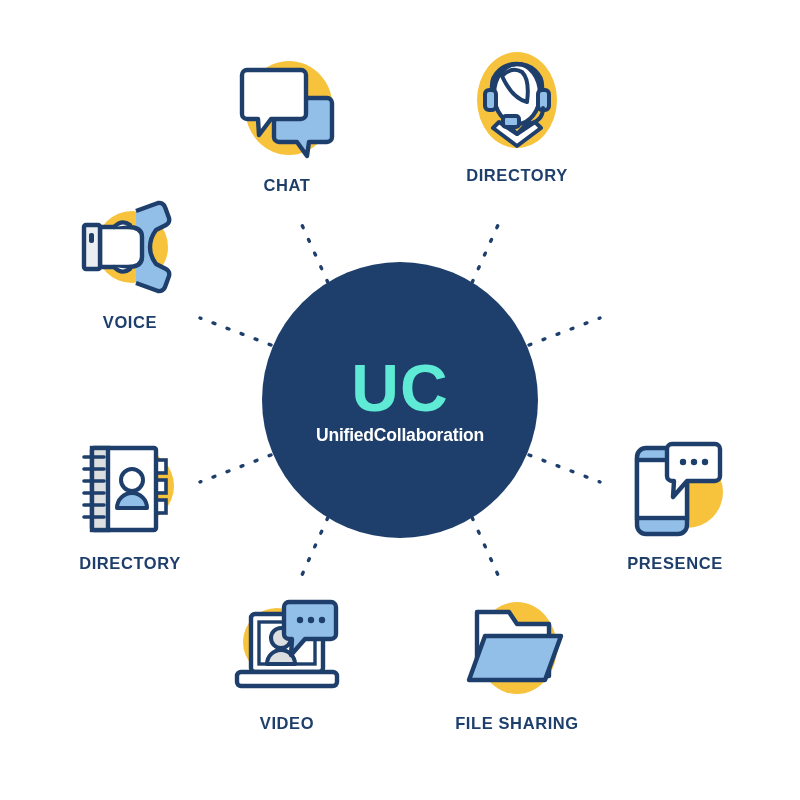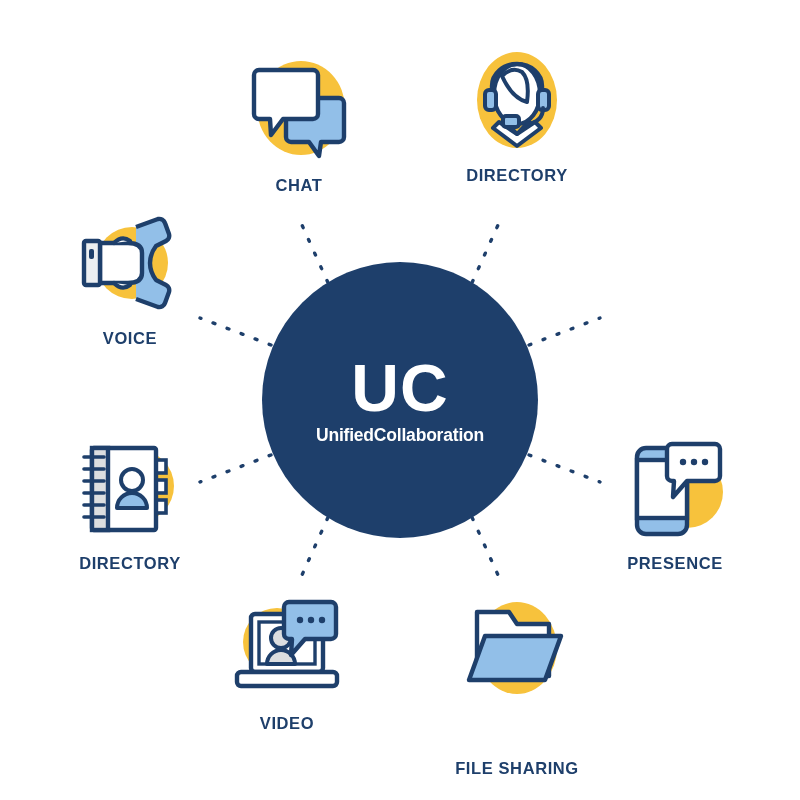--- a/index.html
+++ b/index.html
@@ -36,21 +36,21 @@
     height: 276px;
     border-radius: 50%;
     background: #1e3f6b;
     display: flex;
     flex-direction: column;
     align-items: center;
     justify-content: center;
     z-index: 3;
   }
   .hub-acronym {
-    color: #ffffff;
+    color: #5eead4;
     font-size: 66px;
     font-weight: bold;
     line-height: 1;
     letter-spacing: 1px;
     margin-bottom: 4px;
     text-align: center;
   }
   .hub-subtitle {
     color: #ffffff;
     font-size: 17.5px;
@@ -81,28 +81,28 @@
     margin-top: 4px;
     color: #1e3f6b;
     font-size: 16.5px;
     font-weight: bold;
     letter-spacing: 0.6px;
     white-space: nowrap;
     text-align: center;
   }
 
   
-  .n-chat     { left: 219px; top:  52px; justify-content: space-between; }
+  .n-chat     { left: 207px; top:  52px; justify-content: space-between; }
   .n-presence { left: 437px; top:  42px; }
   .n-email    { left: 589px; top: 205px; }
   .n-mobility { left: 595px; top: 430px; }
-  .n-filesharing { left: 437px; top: 590px; gap: 45px; }
+  .n-filesharing { left: 437px; top: 590px; }
   .n-video    { left: 207px; top: 590px; }
   .n-directory{ left:  50px; top: 430px; }
-  .n-voice    { left:  50px; top: 205px; }
+  .n-voice    { left:  50px; top: 189px; }
 </style>
 </head>
 <body>
 
 <div id="stage">
 
   <svg id="connectors" viewBox="0 0 800 800">
     <g stroke="#1e3f6b" stroke-width="3.4" stroke-linecap="round" stroke-dasharray="2 13" fill="none">
       <line x1="334" y1="296" x2="297" y2="214"></line>
       <line x1="466" y1="296" x2="503" y2="214"></line>

